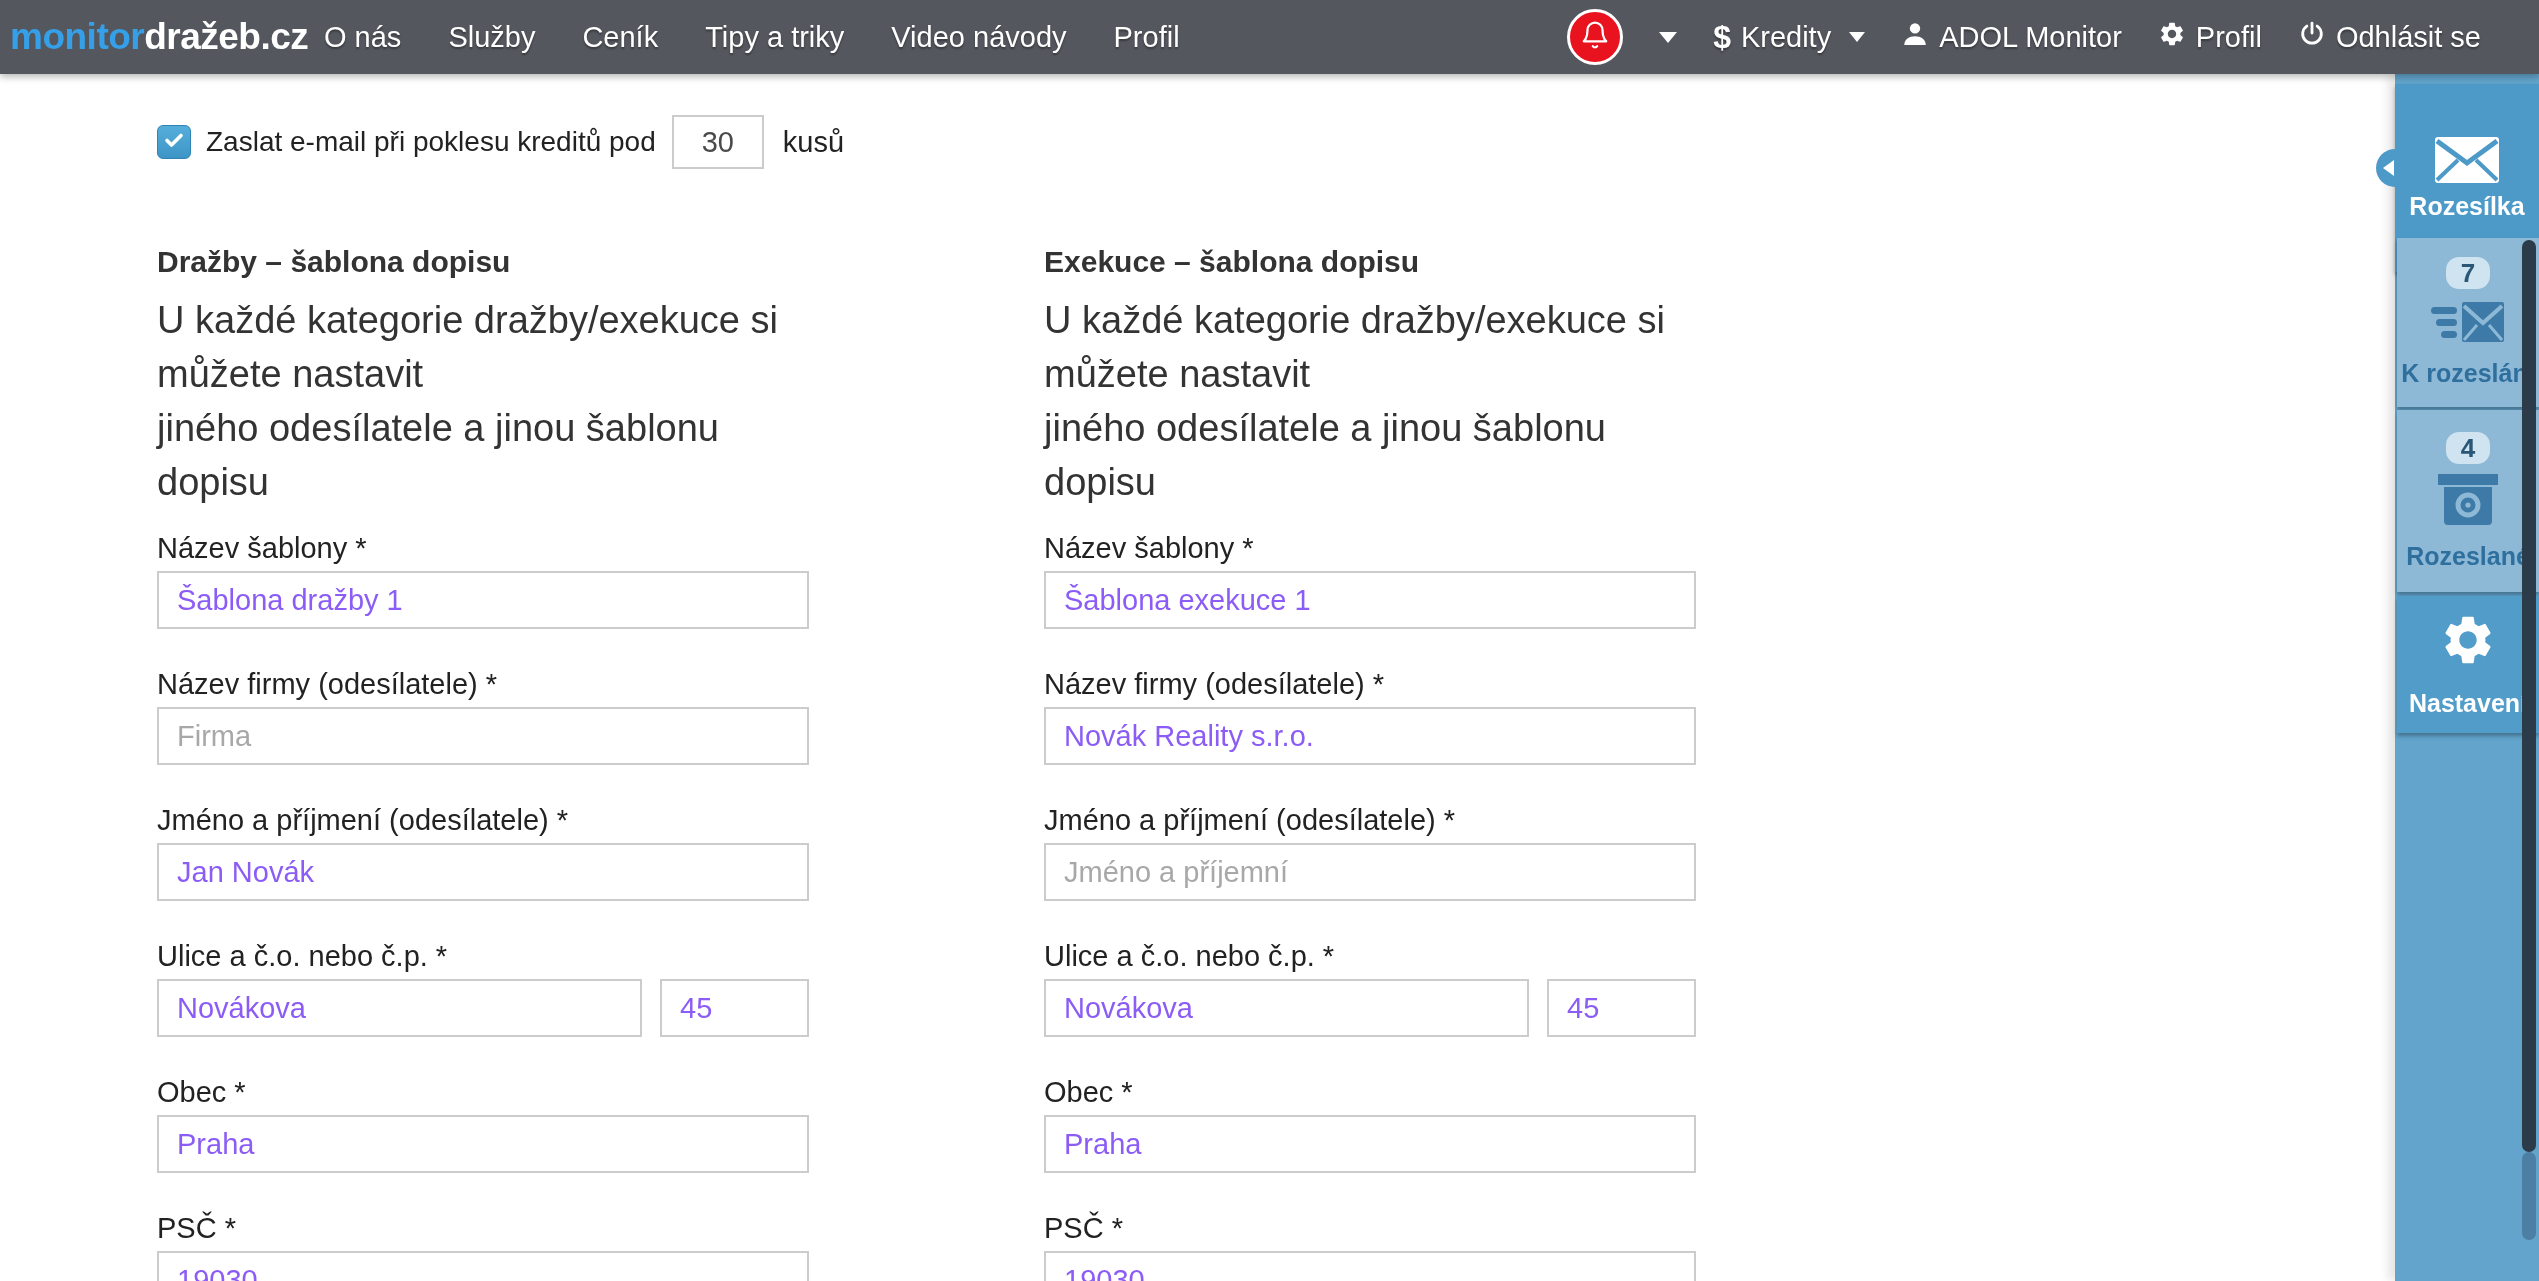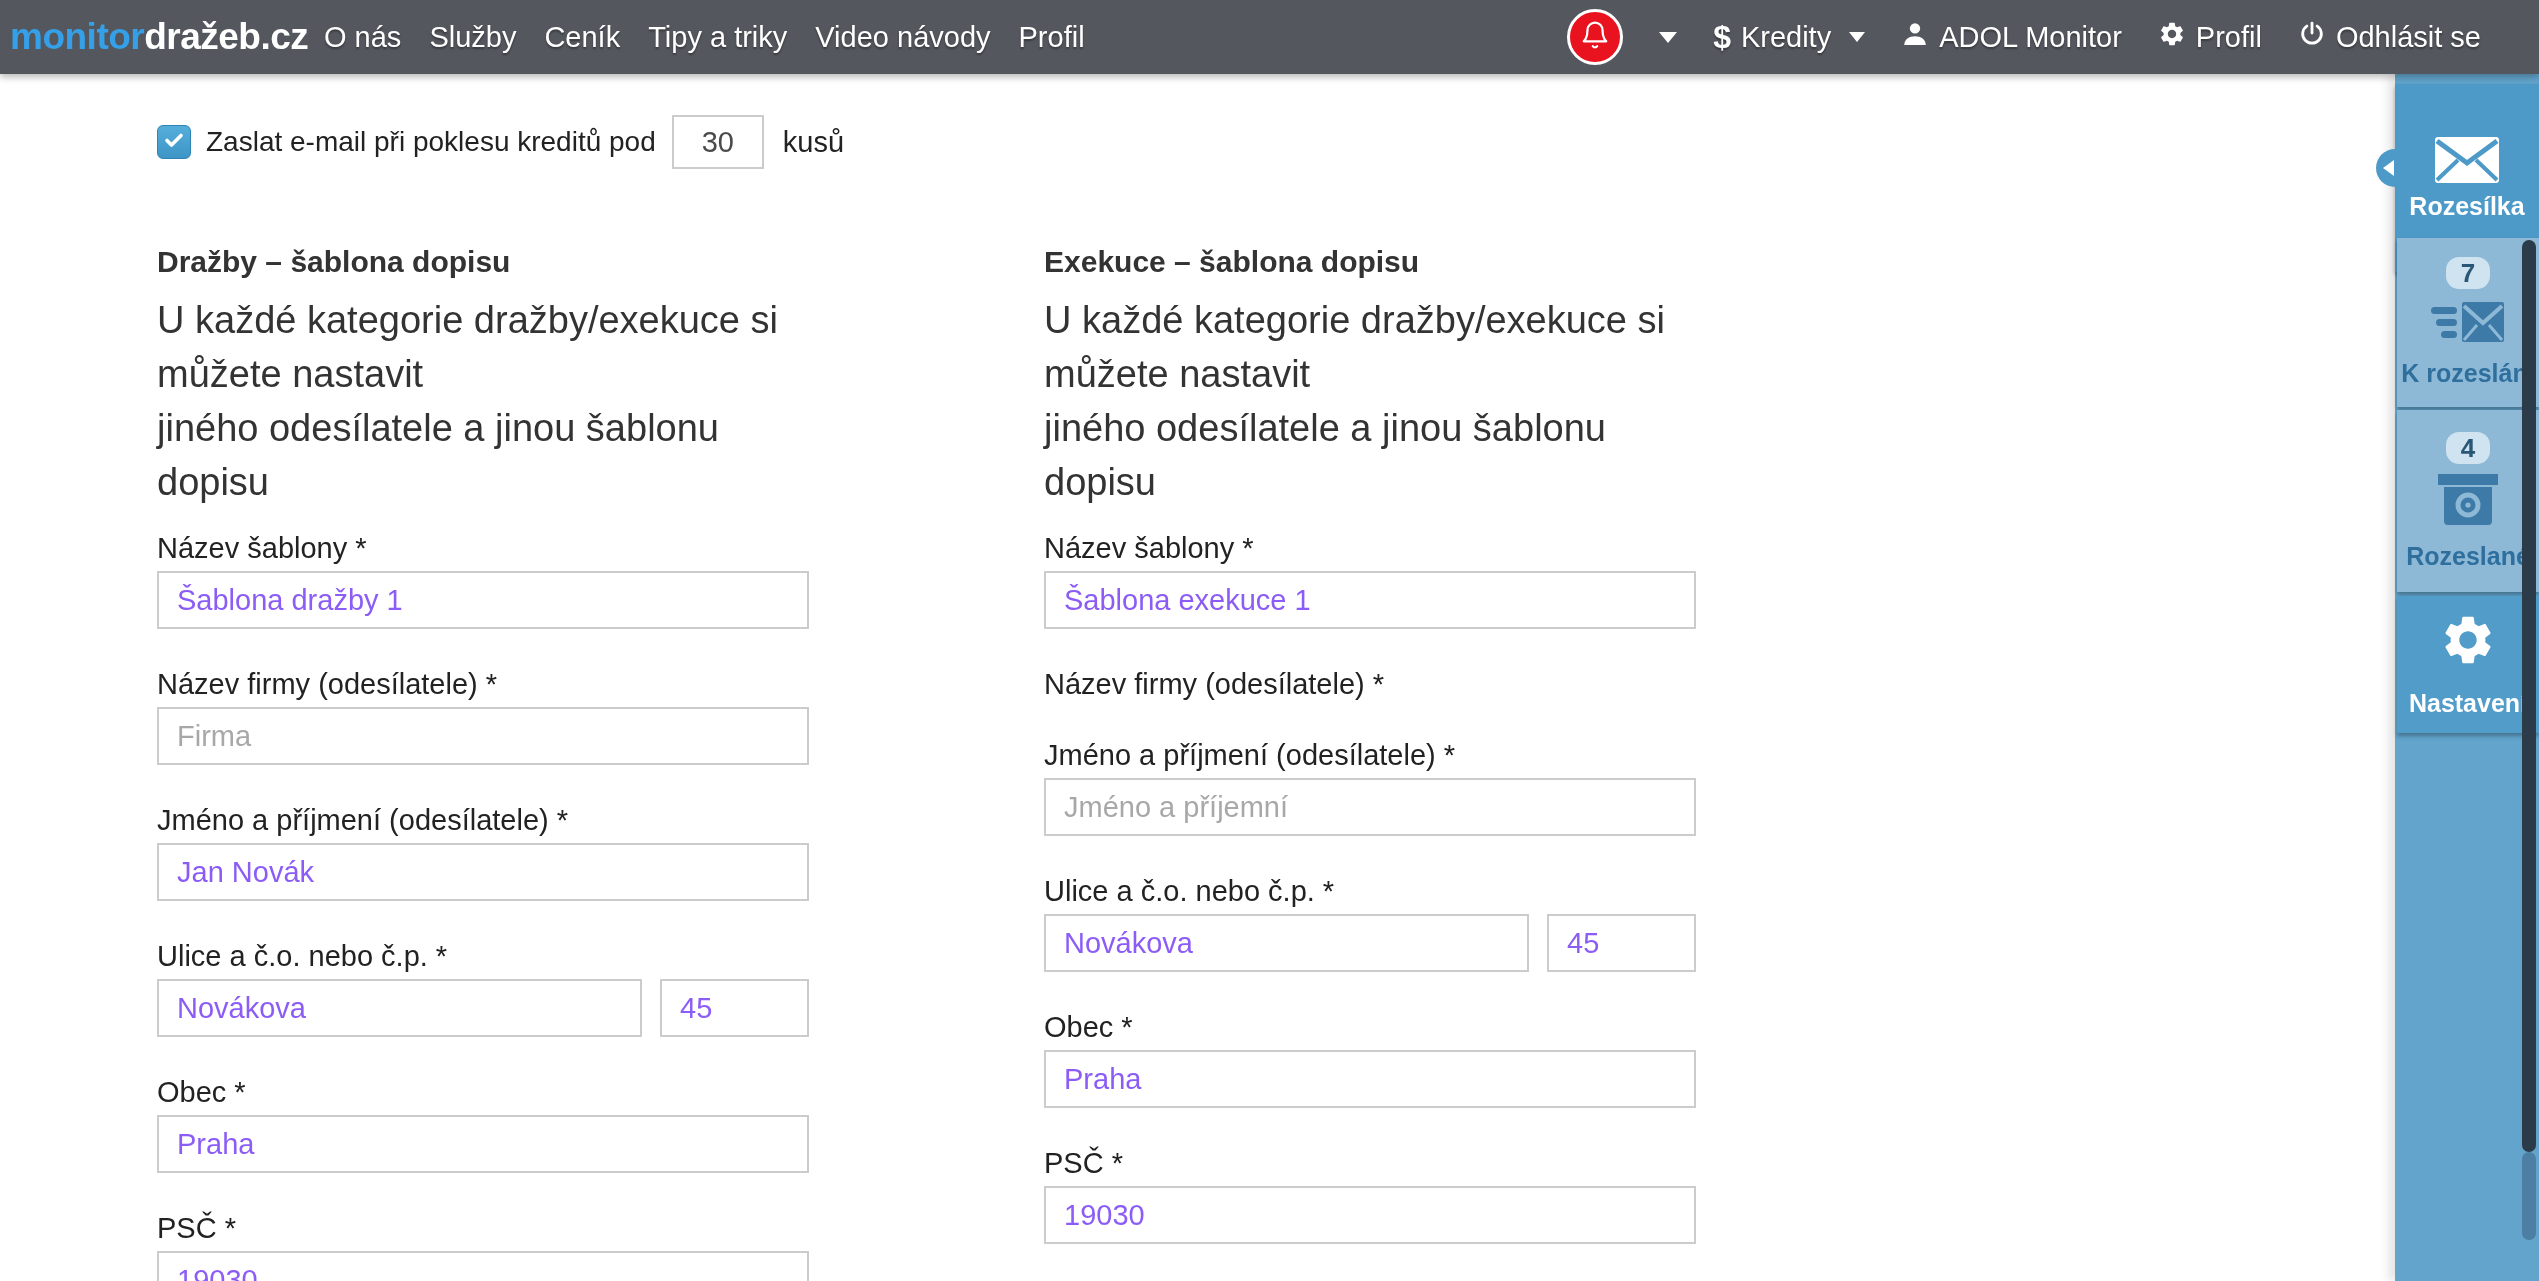--- a/index.html
+++ b/index.html
@@ -12,21 +12,21 @@
   .navbar {
     position:absolute; left:0; top:0; width:2539px; height:74px;
     background:var(--navbar_bg,#54575e);
     box-shadow:0 3px 7px rgba(0,0,0,.28);
     z-index:50;
   }
   .brand { position:absolute; left:10px; top:50%; transform:translateY(-50%);
     font-size:37px; font-weight:bold; letter-spacing:-.5px; cursor:pointer; white-space:nowrap;}
   .brand .p1 { color:var(--brand_blue,#35a0e8); }
   .brand .p2 { color:#fff; }
-  .menu { position:absolute; left:324px; top:0; height:74px; display:flex; align-items:center; gap:28px; }
+  .menu { position:absolute; left:324px; top:0; height:74px; display:flex; align-items:center; gap:47px; }
   .menu span { color:#fff; font-size:29px; cursor:pointer; white-space:nowrap;
     text-shadow:0 2px 2px rgba(0,0,0,.35); }
   .nav-right { position:absolute; right:58px; top:0; height:74px; display:flex; align-items:center; gap:36px; }
   .bell-btn { width:56px; height:56px; border-radius:50%; background:var(--bell_red,#e8131f);
     border:3px solid #fff; display:flex; align-items:center; justify-content:center; cursor:pointer; flex:0 0 auto;}
   .caret { width:0; height:0; border-left:9px solid transparent; border-right:9px solid transparent;
     border-top:11px solid #fff; cursor:pointer; }
   .caret.small { border-left-width:8px; border-right-width:8px; border-top-width:10px; margin-left:8px; }
   .nav-act { display:flex; align-items:center; gap:10px; color:#fff; font-size:29px; cursor:pointer;
     white-space:nowrap; text-shadow:0 2px 2px rgba(0,0,0,.35); }
@@ -188,20 +188,21 @@
 
 <section class="col col-right">
   <h3>Exekuce – šablona dopisu</h3>
   <p class="desc"><span>U každé kategorie dražby/exekuce si můžete nastavit</span><br><span>jiného odesílatele a jinou šablonu dopisu</span></p>
   <div class="group">
     <label>Název šablony *</label>
     <input type="text" value="Šablona exekuce 1" style="">
   </div>
   <div class="group">
     <label>Název firmy (odesílatele) *</label>
+    <input type="text" value="Novák Reality s.r.o." style="">
   </div>
   <div class="group">
     <label>Jméno a příjmení (odesílatele) *</label>
     <input type="text" placeholder="Jméno a příjemní" style="">
   </div>
   <div class="group">
     <label>Ulice a č.o. nebo č.p. *</label>
     <div class="split">
       <input type="text" class="street" value="Novákova" style="">
       <input type="text" class="num" value="45" style="">

